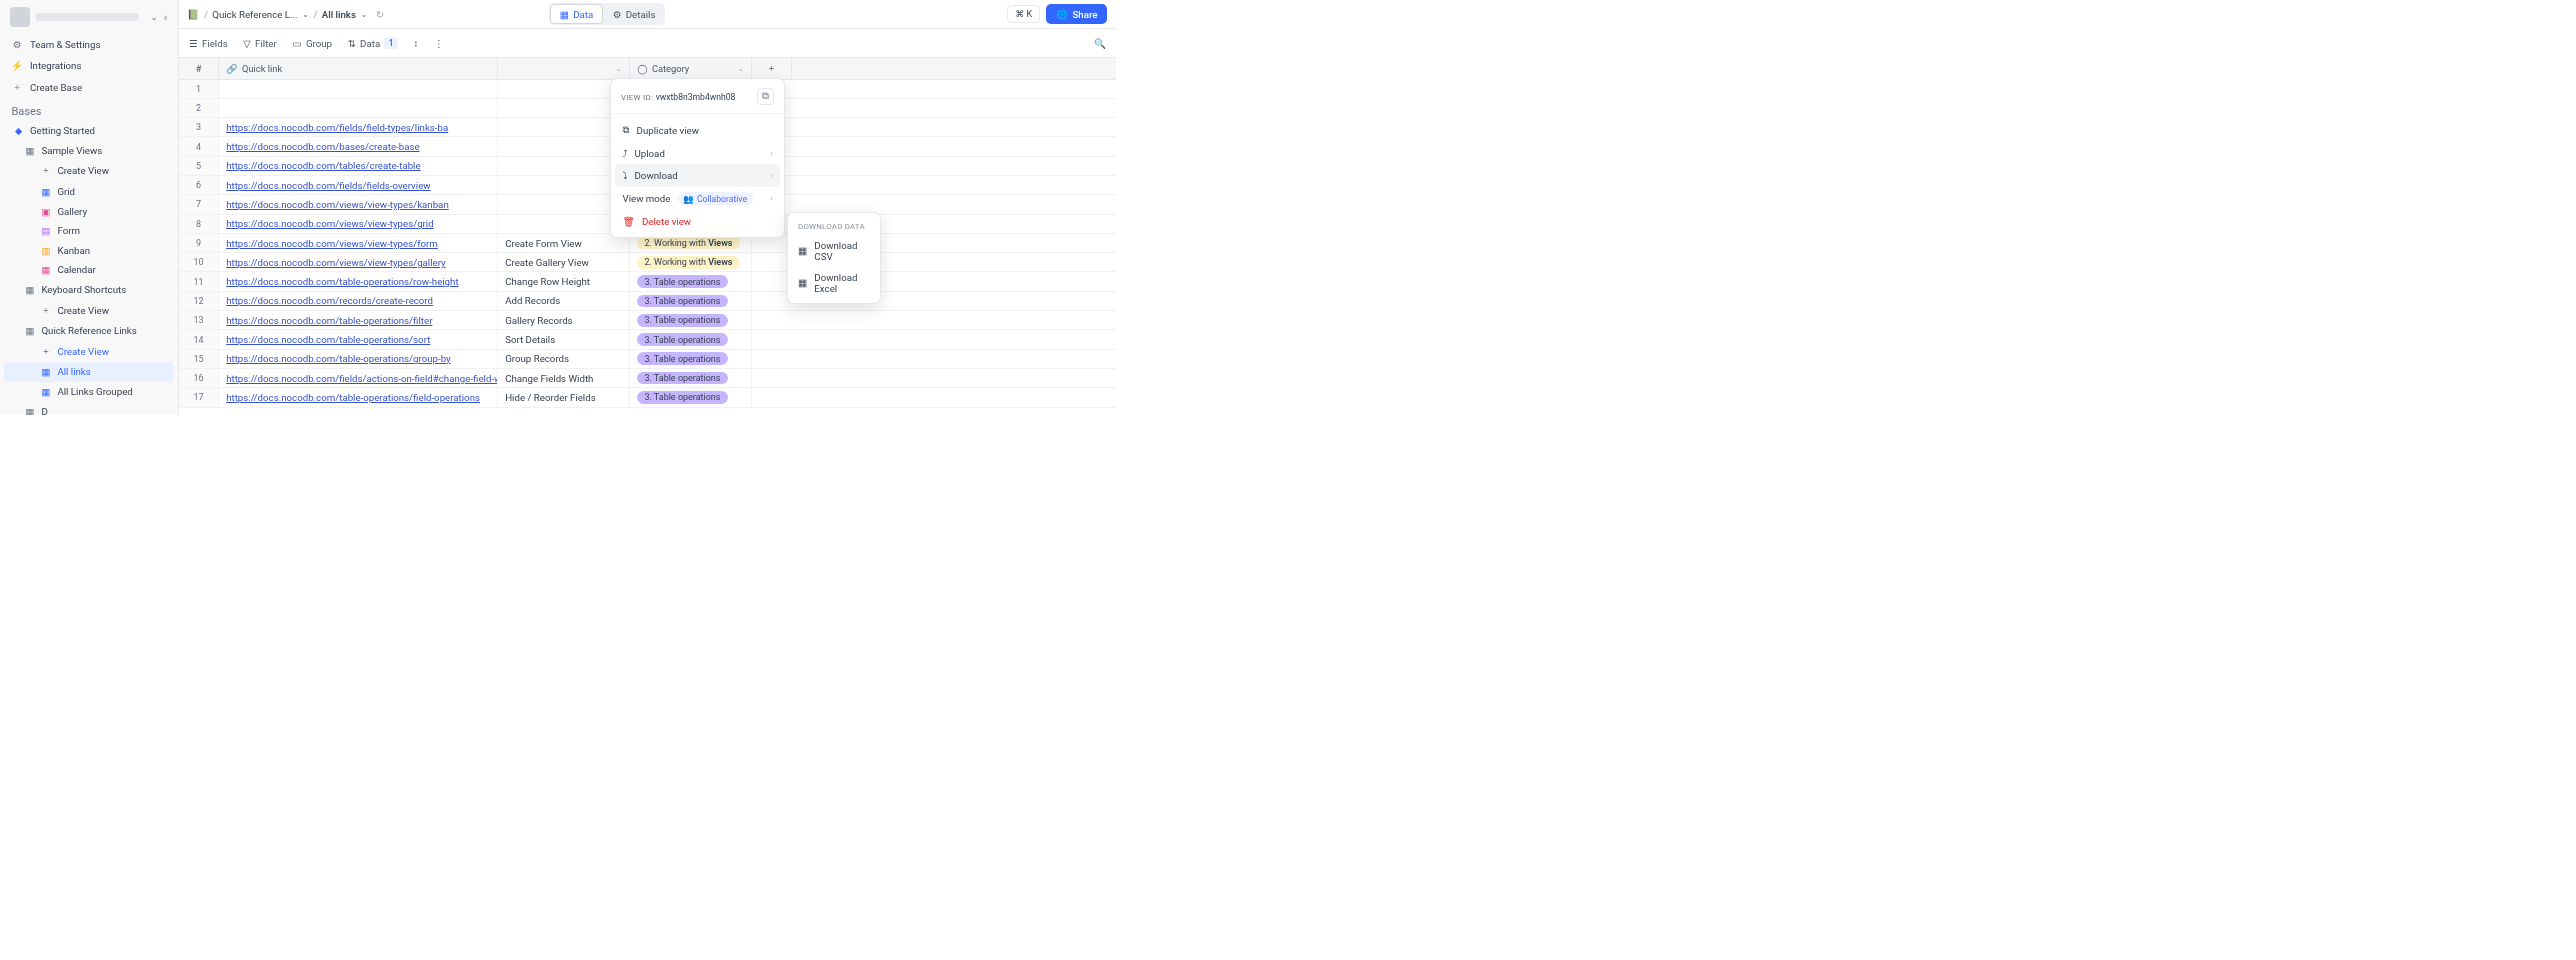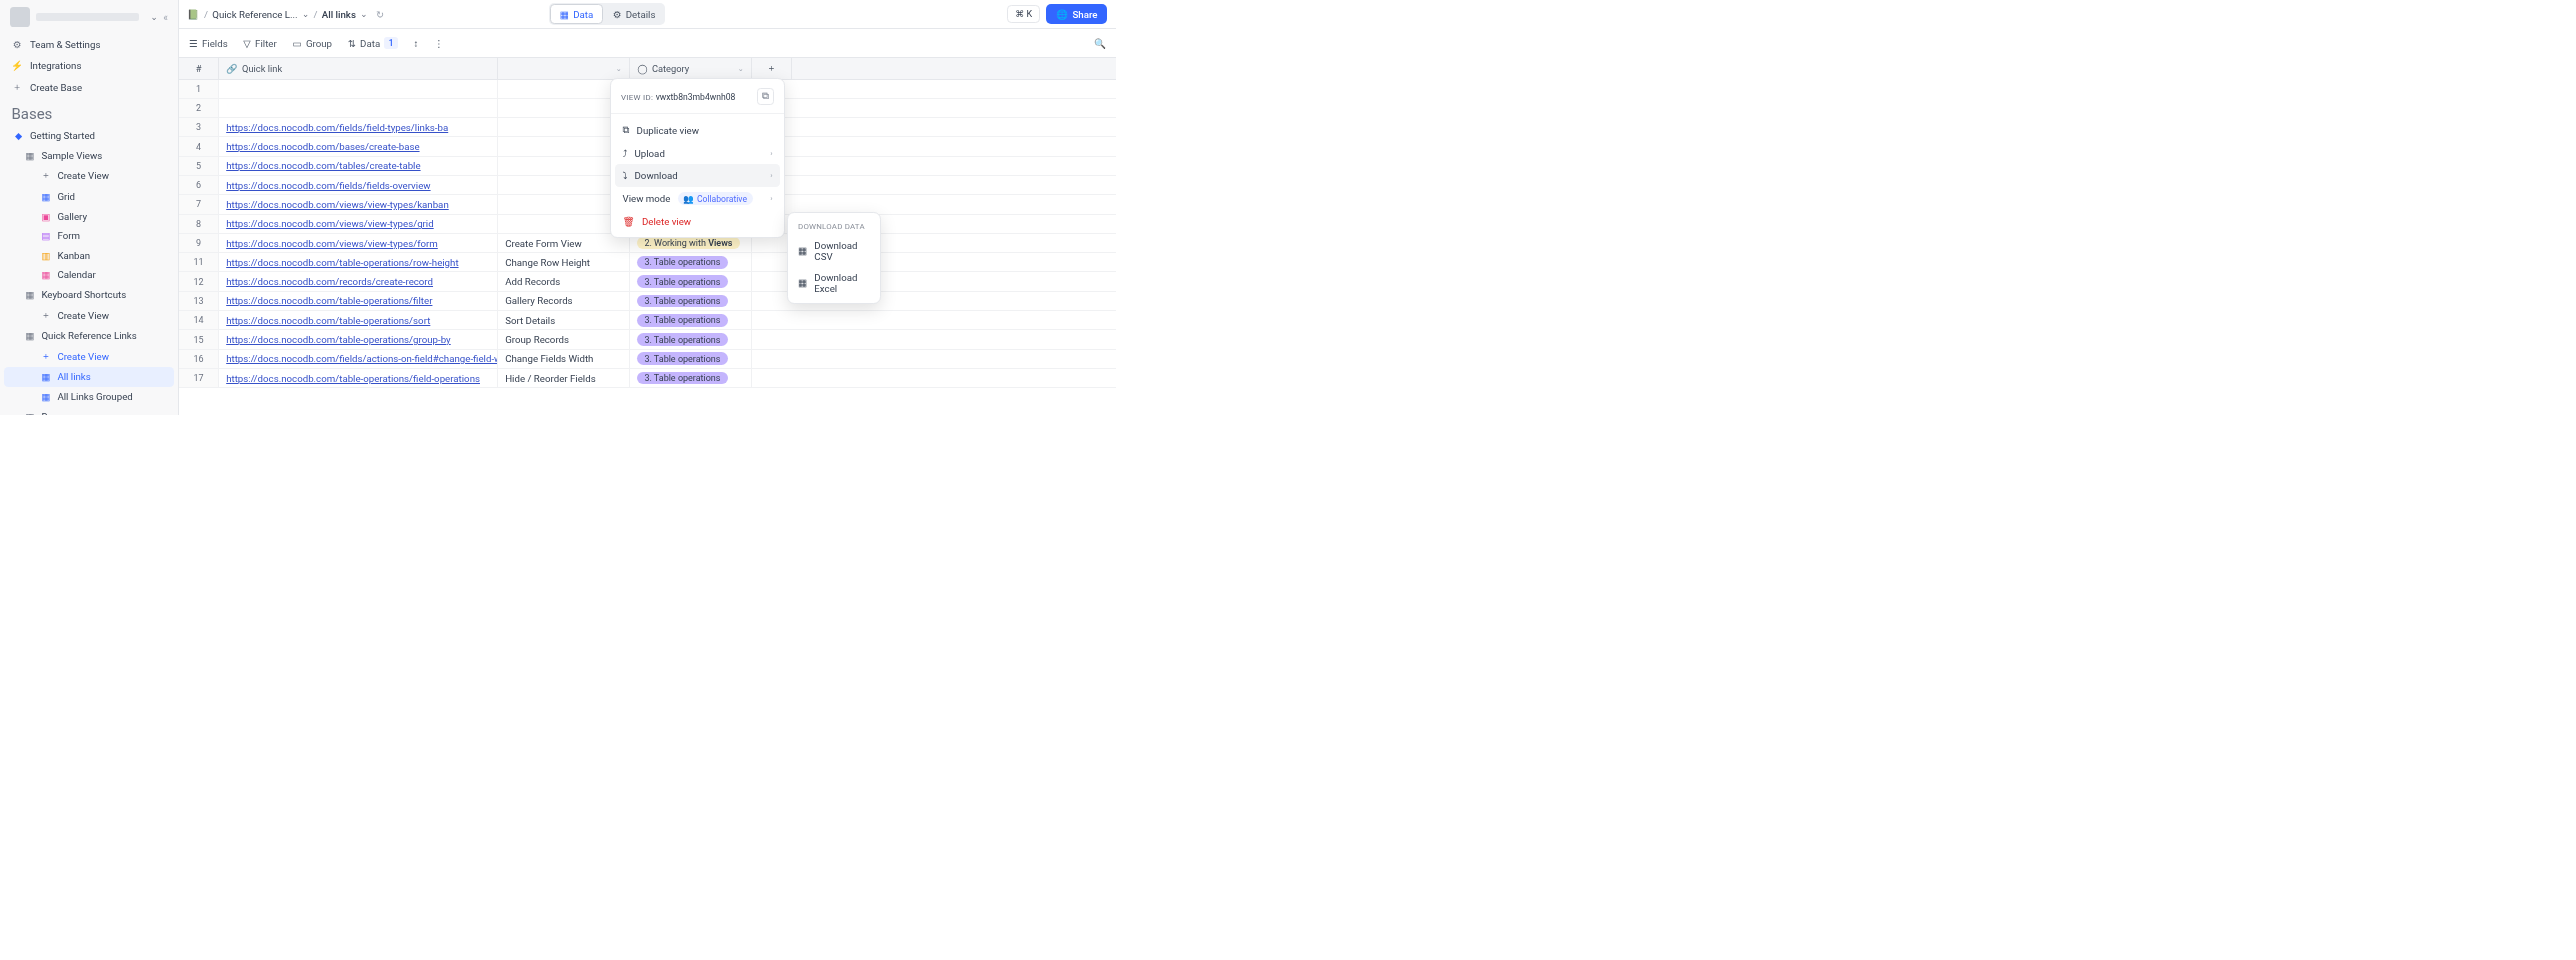--- a/index.html
+++ b/index.html
@@ -8,21 +8,21 @@
 
 
 .sidebar { width:179px; background:#f8f8f9; border-right:0.7px solid #e5e7eb; display:flex; flex-direction:column; }
 .sb-header { display:flex; align-items:center; padding:7.2px 10px; gap:5.7px; }
 .ws-avatar { width:20px; height:20px; background:#d1d5db; border-radius:3.6px; }
 .ws-name { flex:1; height:8.6px; background:#e5e7eb; border-radius:2.1px; margin-right:5.7px; width:29px; }
 .chev { color:#6b7280; font-size:8.6px; }
 .collapse { margin-left:auto; color:#9ca3af; font-size:10px; }
 .sb-item { display:flex; align-items:center; gap:7.2px; padding:5px 11.4px; color:#374151; cursor:pointer; }
 .sb-item .ico { width:11.4px; text-align:center; color:#6b7280; }
-.sb-section { padding:5.7px 11.4px 2.9px; color:#6b7280; font-size:15px; }
+.sb-section { padding:5.7px 11.4px 2.9px; color:#6b7280; font-size:11px; }
 .tree-item { display:flex; align-items:center; gap:5.7px; padding:4.3px 8.6px; cursor:pointer; border-radius:4.3px; margin:0 4.3px; }
 .tree-item.active { background:#e8efff; color:#3366ff; }
 .tree-item .ti-ico { width:11.4px; text-align:center; font-size:9.3px; }
 .ind1 { padding-left:20px; }
 .ind2 { padding-left:36px; }
 .blue-ico { color:#3366ff; }
 .purple-ico { color:#a855f7; }
 .orange-ico { color:#f59e0b; }
 .pink-ico { color:#ec4899; }
 .grey-ico { color:#6b7280; }
@@ -326,20 +326,30 @@
             <div class="gc rnum">9</div>
             <div class="gc link">
               <a href="#">https://docs.nocodb.com/views/view-types/form</a>
             </div>
             <div class="gc mid">Create Form View</div>
             <div class="gc cat">
               <span class="cat-tag cat2">2. Working with <b>Views</b></span>
             </div>
           </div>
           <div class="grow">
+            <div class="gc rnum">10</div>
+            <div class="gc link">
+              <a href="#">https://docs.nocodb.com/views/view-types/gallery</a>
+            </div>
+            <div class="gc mid">Create Gallery View</div>
+            <div class="gc cat">
+              <span class="cat-tag cat2">2. Working with <b>Views</b></span>
+            </div>
+          </div>
+          <div class="grow">
             <div class="gc rnum">11</div>
             <div class="gc link">
               <a href="#">https://docs.nocodb.com/table-operations/row-height</a>
             </div>
             <div class="gc mid">Change Row Height</div>
             <div class="gc cat">
               <span class="cat-tag cat3">3. Table operations</span>
             </div>
           </div>
           <div class="grow">

